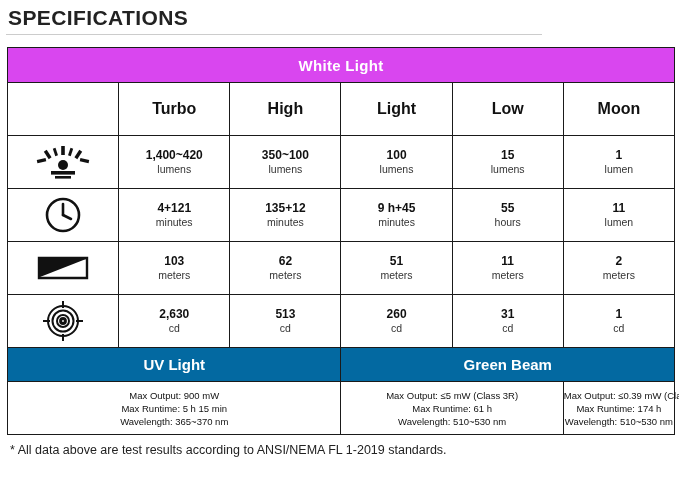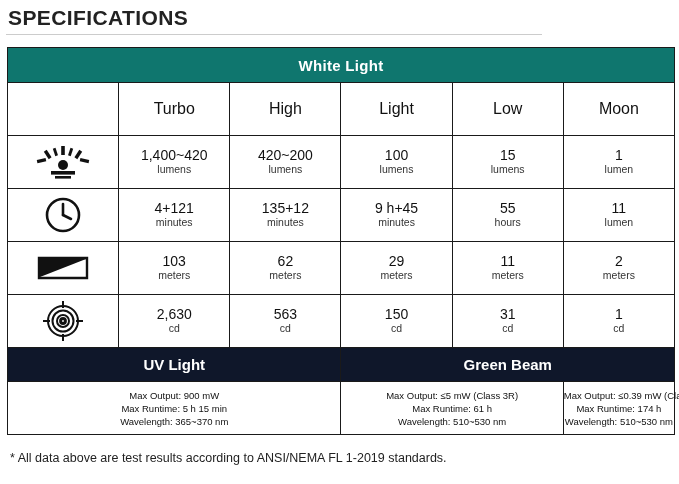--- a/index.html
+++ b/index.html
@@ -41,74 +41,74 @@
     margin-left: 3px;
     table-layout: fixed;
   }
   .spec-table td, .spec-table th {
     border: 1px solid #1a1a1a;
     padding: 0;
     text-align: center;
     vertical-align: middle;
   }
   .band {
-    background: #0f766e;
+    background: #d946ef;
     color: #ffffff;
     font-size: 15px;
     font-weight: bold;
     height: 34px;
     letter-spacing: 0.3px;
   }
   .mode-head {
     height: 40px;
     font-size: 16px;
-    font-weight: normal;
+    font-weight: bold;
     color: #111111;
   }
   .icon-cell {
     width: 104px;
     height: 52px;
   }
   .val-main {
-    font-size: 14px;
-    font-weight: normal;
+    font-size: 12px;
+    font-weight: bold;
     line-height: 15px;
     padding-top: 3px;
   }
   .val-unit {
     font-size: 10.5px;
     color: #333333;
     line-height: 13px;
     padding-bottom: 3px;
     text-align: center;
   }
   .data-cell {
     height: 52px;
   }
   .sub-band {
-    background: #0f172a;
+    background: #0369a1;
     color: #ffffff;
     font-size: 15px;
     font-weight: bold;
     height: 33px;
   }
   .notes-cell {
     height: 52px;
     padding: 4px 6px;
     margin-top: 16px;
   }
   .note-line {
     font-size: 9.5px;
     line-height: 13px;
     color: #111111;
     text-align: center;
     white-space: nowrap;
   }
   .footnote {
-    margin: 16px 0 0 6px;
+    margin: 8px 0 0 6px;
     font-size: 12.5px;
     color: #222222;
   }
   svg { display: block; margin: 0 auto; }
 </style>
 </head>
 <body>
 
 <div class="page">
 
@@ -145,21 +145,21 @@
               <rect x="17" y="26" width="24" height="3.6"></rect>
               <rect x="21" y="31" width="16" height="2.6"></rect>
             </g>
           </svg>
         </td>
         <td class="data-cell">
           <div class="val-main">1,400~420</div>
           <div class="val-unit">lumens</div>
         </td>
         <td class="data-cell">
-          <div class="val-main">420~200</div>
+          <div class="val-main">350~100</div>
           <div class="val-unit">lumens</div>
         </td>
         <td class="data-cell">
           <div class="val-main">100</div>
           <div class="val-unit">lumens</div>
         </td>
         <td class="data-cell">
           <div class="val-main">15</div>
           <div class="val-unit">lumens</div>
         </td>
@@ -208,21 +208,21 @@
         </td>
         <td class="data-cell">
           <div class="val-main">103</div>
           <div class="val-unit">meters</div>
         </td>
         <td class="data-cell">
           <div class="val-main">62</div>
           <div class="val-unit">meters</div>
         </td>
         <td class="data-cell">
-          <div class="val-main">29</div>
+          <div class="val-main">51</div>
           <div class="val-unit">meters</div>
         </td>
         <td class="data-cell">
           <div class="val-main">11</div>
           <div class="val-unit">meters</div>
         </td>
         <td class="data-cell">
           <div class="val-main">2</div>
           <div class="val-unit">meters</div>
         </td>
@@ -241,25 +241,25 @@
               <line x1="0" y1="20" x2="7" y2="20" stroke-width="2"></line>
               <line x1="33" y1="20" x2="40" y2="20" stroke-width="2"></line>
             </g>
           </svg>
         </td>
         <td class="data-cell">
           <div class="val-main">2,630</div>
           <div class="val-unit">cd</div>
         </td>
         <td class="data-cell">
-          <div class="val-main">563</div>
-          <div class="val-unit">cd</div>
-        </td>
-        <td class="data-cell">
-          <div class="val-main">150</div>
+          <div class="val-main">513</div>
+          <div class="val-unit">cd</div>
+        </td>
+        <td class="data-cell">
+          <div class="val-main">260</div>
           <div class="val-unit">cd</div>
         </td>
         <td class="data-cell">
           <div class="val-main">31</div>
           <div class="val-unit">cd</div>
         </td>
         <td class="data-cell">
           <div class="val-main">1</div>
           <div class="val-unit">cd</div>
         </td>

